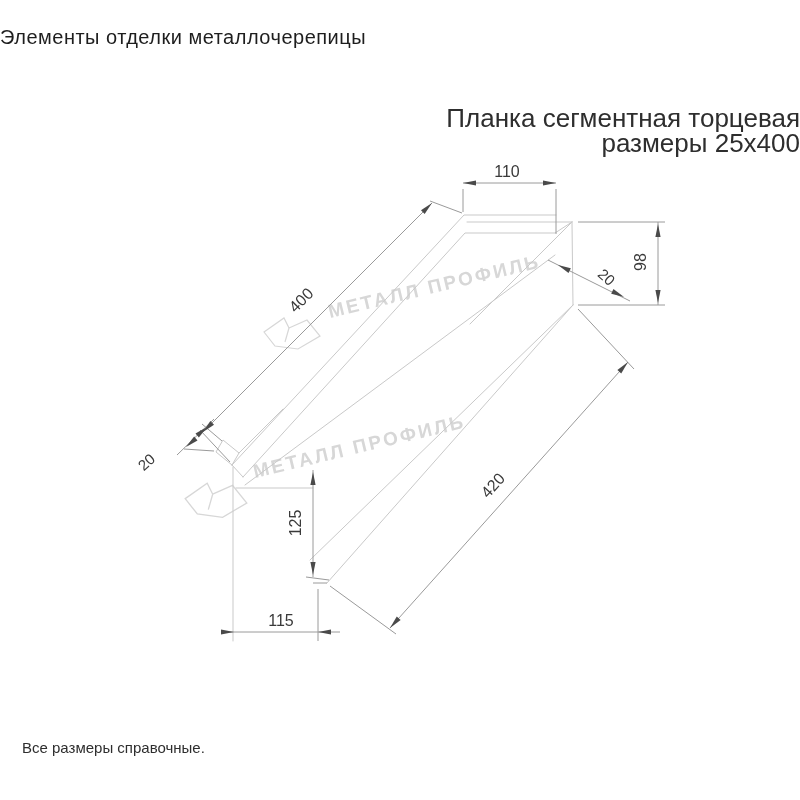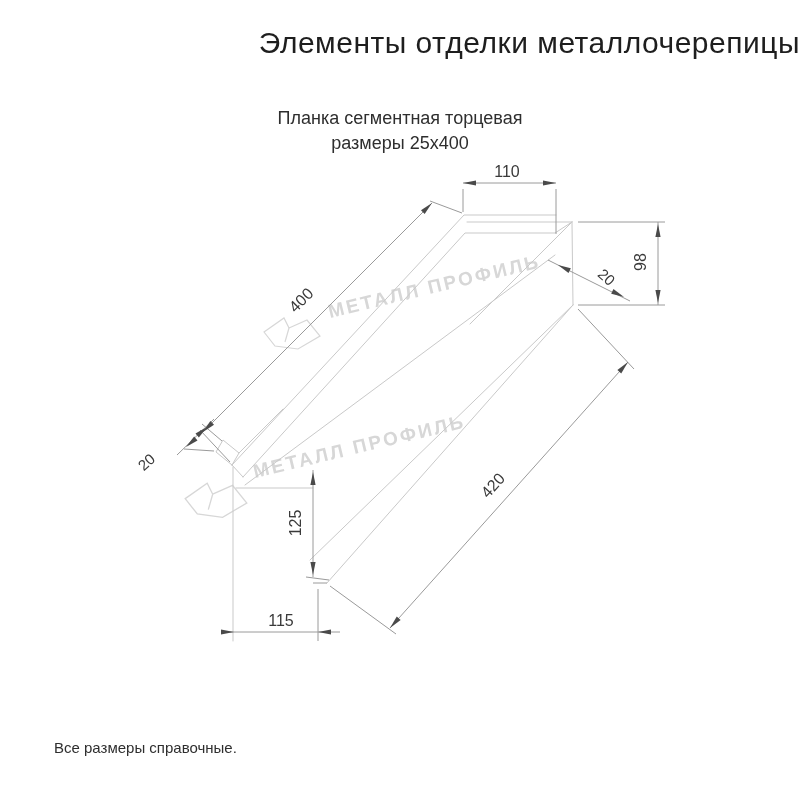--- a/index.html
+++ b/index.html
@@ -1,22 +1,22 @@
 <!DOCTYPE html>
 <html><head>
 <meta charset="utf-8">
 <style>
   html,body{margin:0;padding:0;background:#fff;}
   .page{position:relative;width:800px;height:800px;background:#ffffff;overflow:hidden;
         font-family:"Liberation Sans", sans-serif;}
-  .title{position:absolute;top:26px;left:0;width:800px;text-align:right;
-         font-size:30px;font-weight:400;color:#1e1e1e;letter-spacing:0.5px;}
-  .subtitle{position:absolute;top:106px;left:0;width:800px;text-align:center;
-            font-size:18px;line-height:25px;color:#2e2e2e;}
-  .footer{position:absolute;left:22px;top:737px;font-size:15px;line-height:21px;color:#2e2e2e;margin-left:32px;}
+  .title{position:absolute;top:26px;left:0;width:800px;text-align:left;
+         font-size:20px;font-weight:400;color:#1e1e1e;letter-spacing:0.5px;}
+  .subtitle{position:absolute;top:106px;left:0;width:800px;text-align:right;
+            font-size:26px;line-height:25px;color:#2e2e2e;}
+  .footer{position:absolute;left:22px;top:737px;font-size:15px;line-height:21px;color:#2e2e2e;}
   svg.drawing{position:absolute;left:0;top:0;}
   .piece-line{stroke:#c9c9c9;stroke-width:1;fill:none;stroke-linecap:round;}
   .dim-line{stroke:#9a9a9a;stroke-width:1;fill:none;stroke-linecap:butt;}
   .arrow{fill:#4a4a4a;stroke:none;}
   .dim-text{fill:#3a3a3a;font-size:16px;font-family:"Liberation Sans",sans-serif;}
   .dim-text-sm{fill:#3a3a3a;font-size:15px;font-family:"Liberation Sans",sans-serif;}
   .wm-text{fill:#d7d7d7;font-size:19px;font-weight:700;letter-spacing:2.5px;
            font-family:"Liberation Sans",sans-serif;}
   .wm-logo{stroke:#d7d7d7;stroke-width:1.2;fill:none;}
 </style>

